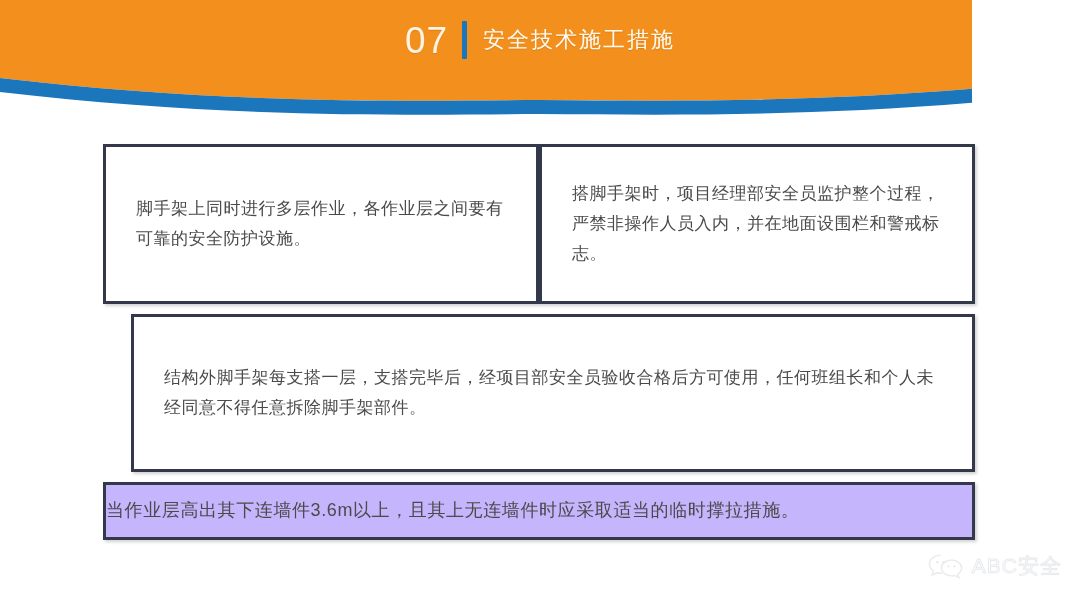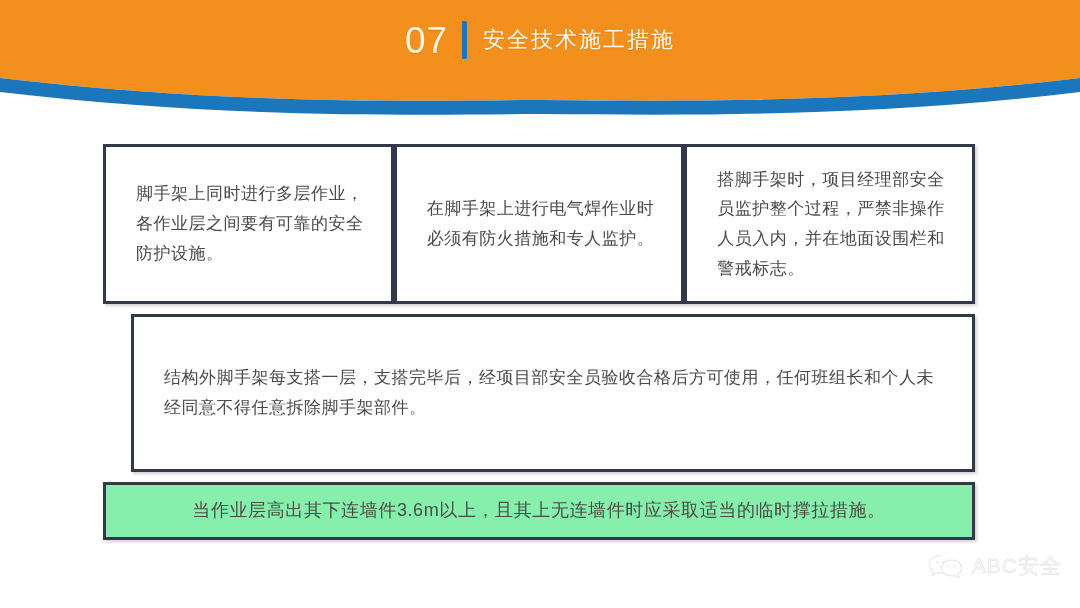--- a/index.html
+++ b/index.html
@@ -17,21 +17,21 @@
     height: 608px;
     background: #ffffff;
     overflow: hidden;
   }
 
   
   .header-wrap {
     position: absolute;
     left: 0;
     top: 0;
-    width: 1080px;
+    width: 972px;
     height: 125px;
     overflow: hidden;
     text-align: right;
   }
   .header-svg {
     display: block;
     width: 1080px;
     height: 125px;
   }
 
@@ -103,27 +103,27 @@
     text-align: left;
   }
 
   .wide-row {
     margin-top: 10px;
     height: 58px;
   }
   .cell-wide {
     width: 872px;
     border: 3px solid #33384a;
-    background: #86efac;
+    background: #c4b5fd;
     box-shadow: 2px 2px 3px rgba(0,0,0,0.18);
     box-sizing: border-box;
     height: 58px;
     display: flex;
     align-items: center;
-    justify-content: center;
+    justify-content: flex-start;
   }
   .cell-wide p {
     margin: 0;
     font-size: 18px;
     line-height: 1.4;
     color: #4a4a4a;
     letter-spacing: 0.6px;
     text-align: center;
   }
 
@@ -165,23 +165,20 @@
       <span class="sec-divider"></span>
       <span class="sec-title">安全技术施工措施</span>
     </div>
   </div>
 
   <div class="grid">
 
     <div class="grid-row row1">
       <div class="cell">
         <p>脚手架上同时进行多层作业，各作业层之间要有可靠的安全防护设施。</p>
-      </div>
-      <div class="cell">
-        <p>在脚手架上进行电气焊作业时必须有防火措施和专人监护。</p>
       </div>
       <div class="cell">
         <p>搭脚手架时，项目经理部安全员监护整个过程，严禁非操作人员入内，并在地面设围栏和警戒标志。</p>
       </div>
     </div>
 
     <div class="grid-row row2">
       <div class="cell">
         <p>结构外脚手架每支搭一层，支搭完毕后，经项目部安全员验收合格后方可使用，任何班组长和个人未经同意不得任意拆除脚手架部件。</p>
       </div>

